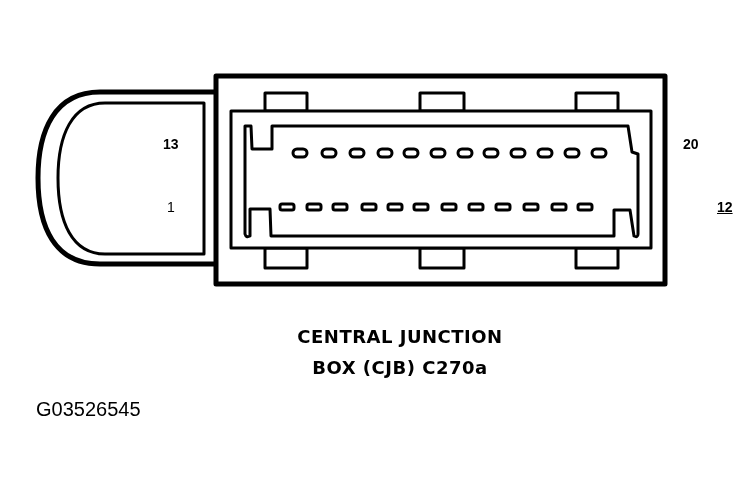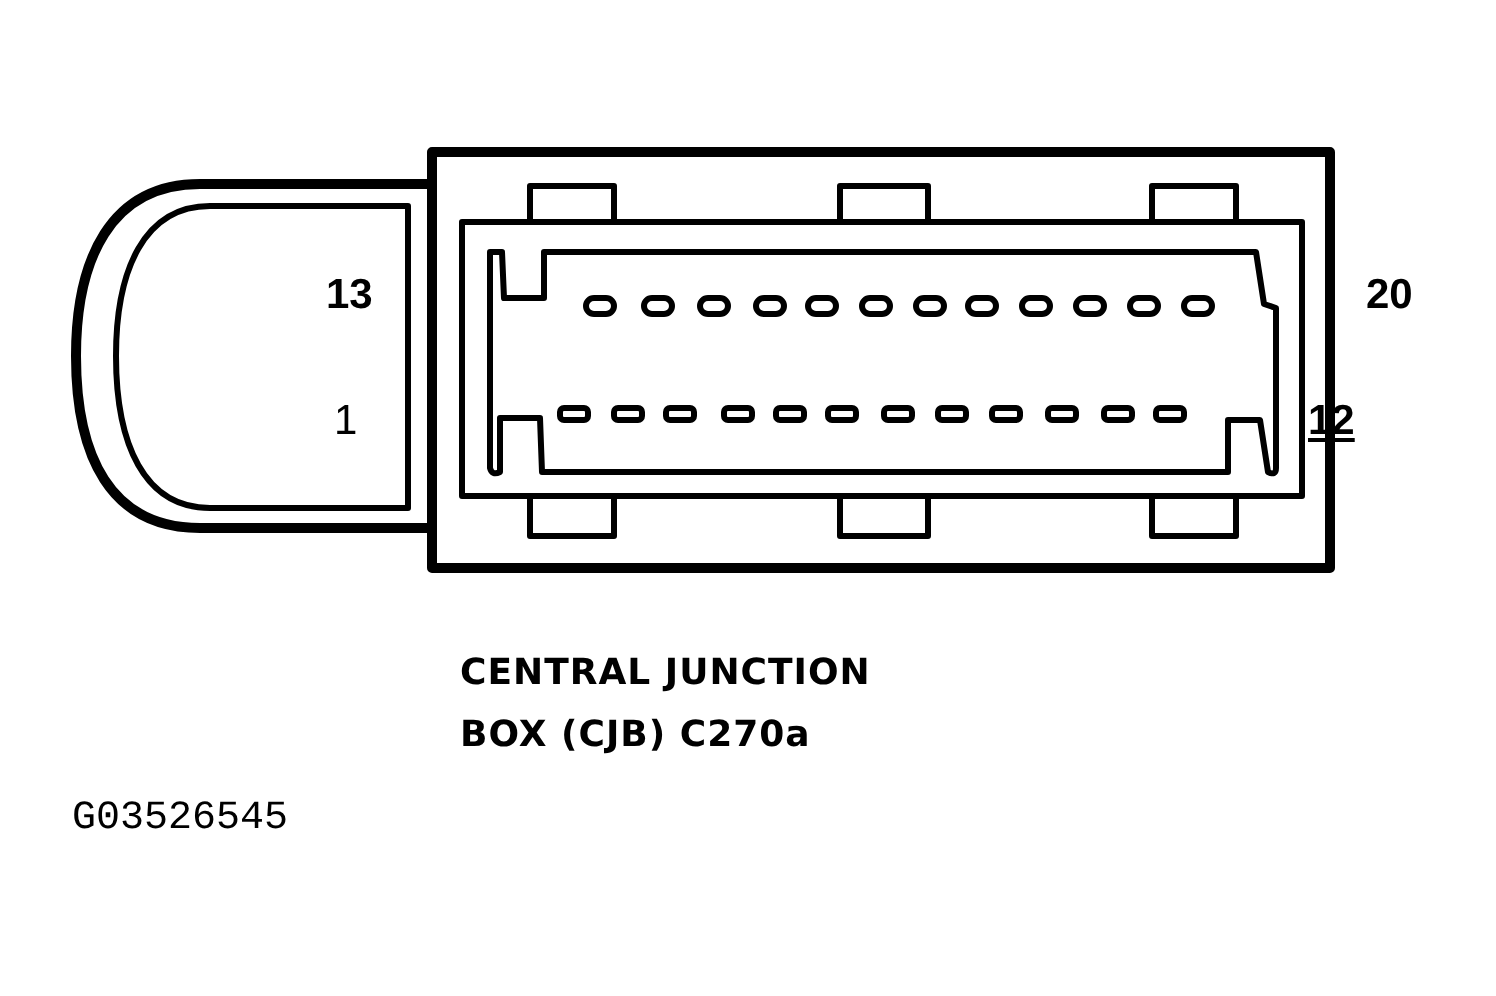--- a/index.html
+++ b/index.html
@@ -1,21 +1,21 @@
 <!DOCTYPE html>
 <html><head>
 <meta charset="utf-8">
 <style>
   html, body { margin:0; padding:0; background:#ffffff; }
   body { width:748px; height:498px; position:relative; overflow:hidden; font-family:"Liberation Sans", sans-serif; }
   #diagram { position:absolute; left:0; top:0; }
   .lbl { position:absolute; color:#000; font-weight:bold; font-family:"Liberation Sans", sans-serif; }
-  .pin-num { font-size:21px; }
-  .caption { position:absolute; left:230px; width:340px; text-align:left; font-weight:bold; font-size:18px; letter-spacing:0.5px; line-height:24px; color:#000; font-family:"DejaVu Sans", sans-serif; }
-  .figid { position:absolute; left:36px; top:398px; font-size:20px; color:#000; font-family:Liberation Mono, monospace; }
+  .pin-num { font-size:14px; }
+  .caption { position:absolute; left:230px; width:340px; text-align:center; font-weight:bold; font-size:18px; letter-spacing:0.5px; line-height:24px; color:#000; font-family:"DejaVu Sans", sans-serif; }
+  .figid { position:absolute; left:36px; top:398px; font-size:20px; color:#000; font-family:Liberation Sans, sans-serif; }
 </style>
 </head>
 <body>
 
 <svg id="diagram" width="748" height="498" viewBox="0 0 748 498" xmlns="http://www.w3.org/2000/svg">
   <g fill="none" stroke="#000" stroke-linejoin="round">
 
     <path d="M216 92 L100 92 C55 92 38 130 38 178 C38 228 55 264 100 264 L216 264" stroke-width="5"></path>
     <path d="M204 103 L105 103 C72 103 58 135 58 178 C58 222 72 254 105 254 L204 254 Z" stroke-width="3"></path>
 
@@ -61,18 +61,18 @@
     <rect x="496" y="204" width="14" height="6" rx="2"></rect>
     <rect x="524" y="204" width="14" height="6" rx="2"></rect>
     <rect x="552" y="204" width="14" height="6" rx="2"></rect>
     <rect x="578" y="204" width="14" height="6" rx="2"></rect>
   </g>
 </svg>
 
 <div class="lbl pin-num" style="left:163px; top:136px;">13</div>
 <div class="lbl pin-num" style="left:167px; top:199px; font-weight:normal;">1</div>
 <div class="lbl pin-num" style="left:683px; top:136px;">20</div>
-<div class="lbl pin-num" style="left:654px; top:199px;text-decoration:underline;">12</div>
+<div class="lbl pin-num" style="left:717px; top:199px;text-decoration:underline;">12</div>
 
 <div class="caption" style="top:325px;">CENTRAL JUNCTION</div>
 <div class="caption" style="top:356px;">BOX (CJB) C270a</div>
 
 <div class="figid">G03526545</div>
 
 </body></html>

